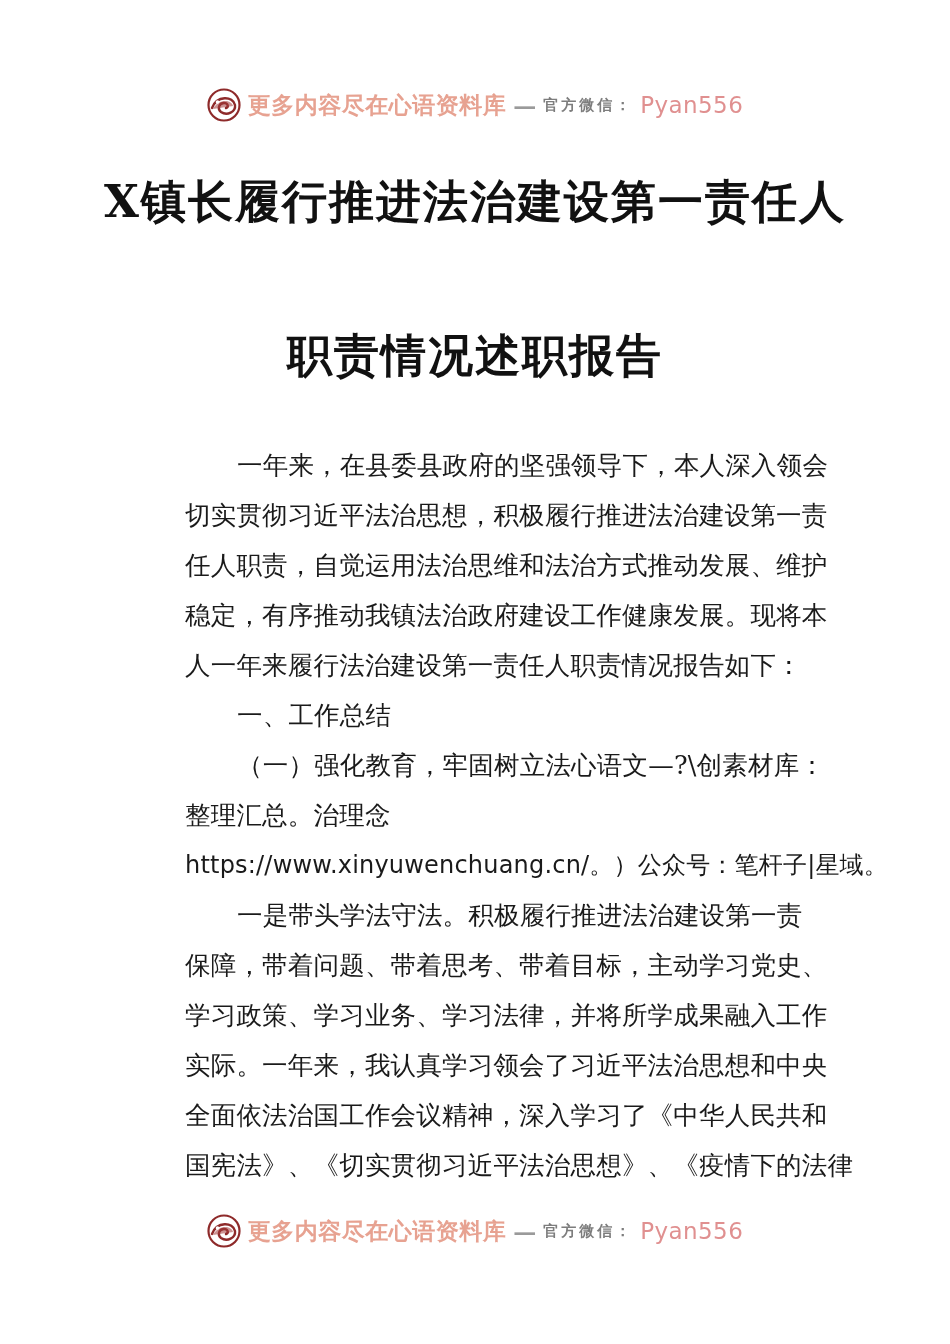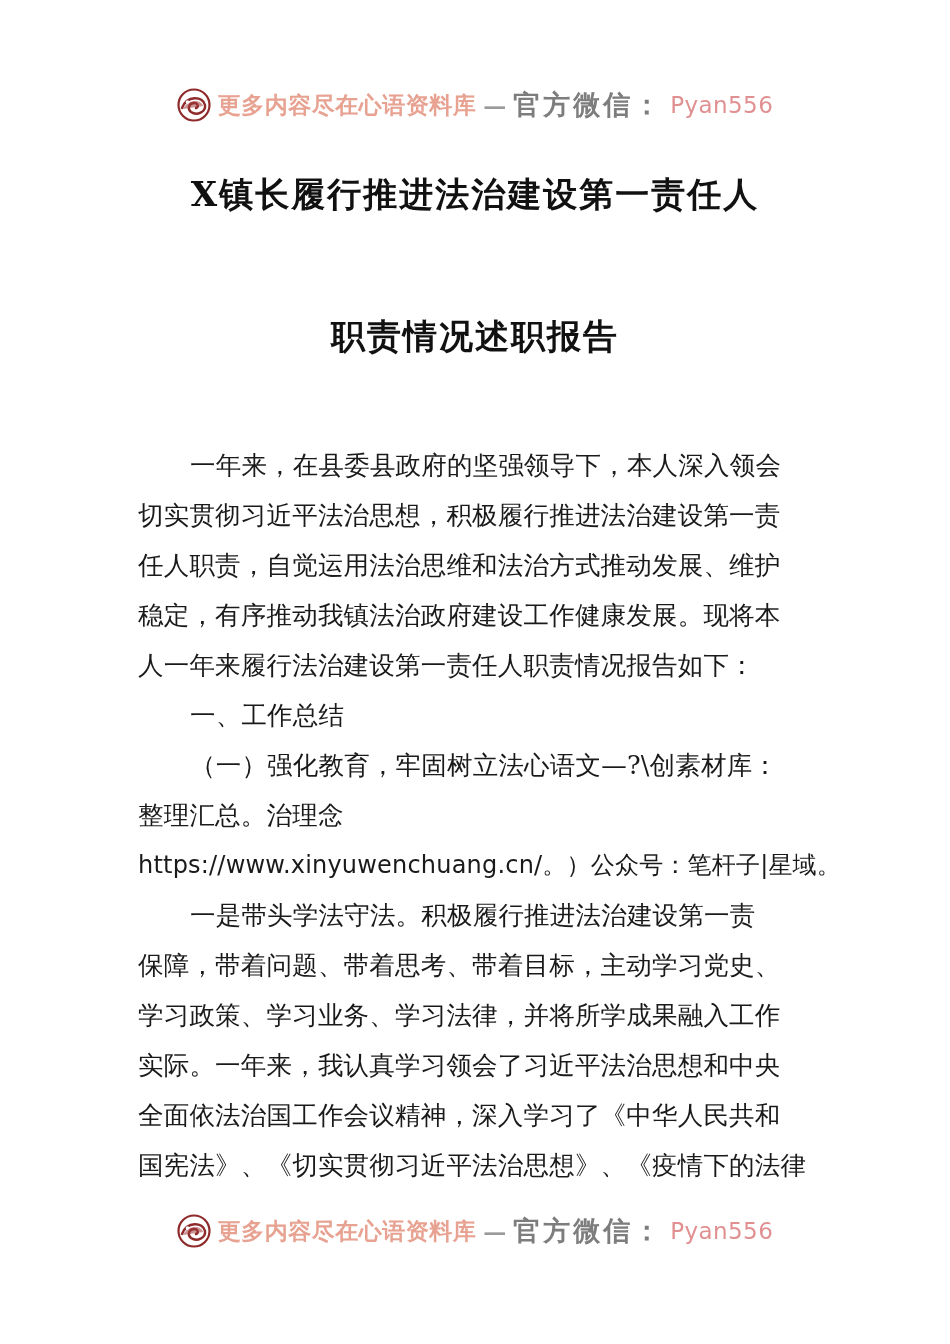--- a/index.html
+++ b/index.html
@@ -56,61 +56,62 @@
   }
   .wm-dash {
     font-family: "DejaVu Serif", "Liberation Serif", serif;
     font-weight: bold;
     font-size: 23px;
     color: #9a9a9a;
   }
   .wm-text2 {
     font-family: "DejaVu Serif", "Liberation Serif", serif;
     font-weight: bold;
-    font-size: 27px;
+    font-size: 15px;
     letter-spacing: 3px;
     color: #7d7d7d;
   }
   .wm-text3 {
     font-family: "DejaVu Sans", "Liberation Sans", sans-serif;
     font-size: 23px;
     letter-spacing: 0.4px;
     color: #e09090;
   }
 
   
   .doc-title {
     position: absolute;
     left: 0;
     width: 950px;
     text-align: center;
     font-family: "DejaVu Serif", "Liberation Serif", serif;
     font-weight: bold;
-    font-size: 34px;
+    font-size: 45px;
     letter-spacing: 2px;
     color: #111111;
     white-space: nowrap;
   }
   .title-1 { top: 172px; }
-  .title-2 { top: 314px; }
+  .title-2 { top: 326px; }
 
   
   .body-block {
     position: absolute;
     left: 138px;
     top: 440px;
     width: 678px;
   }
   .b-line {
     font-family: "DejaVu Serif", "Liberation Serif", serif;
     font-size: 25.5px;
     line-height: 50px;
     color: #1a1a1a;
     letter-spacing: 0.2px;
     white-space: nowrap;
+    margin-left: 47px;
   }
   .b-line.indent { text-indent: 52px; }
   .b-line.latin {
     font-family: "DejaVu Sans", "Liberation Sans", sans-serif;
     font-size: 24px;
   }
   .b-line.just {
     
     letter-spacing: 0.2px;
   }

